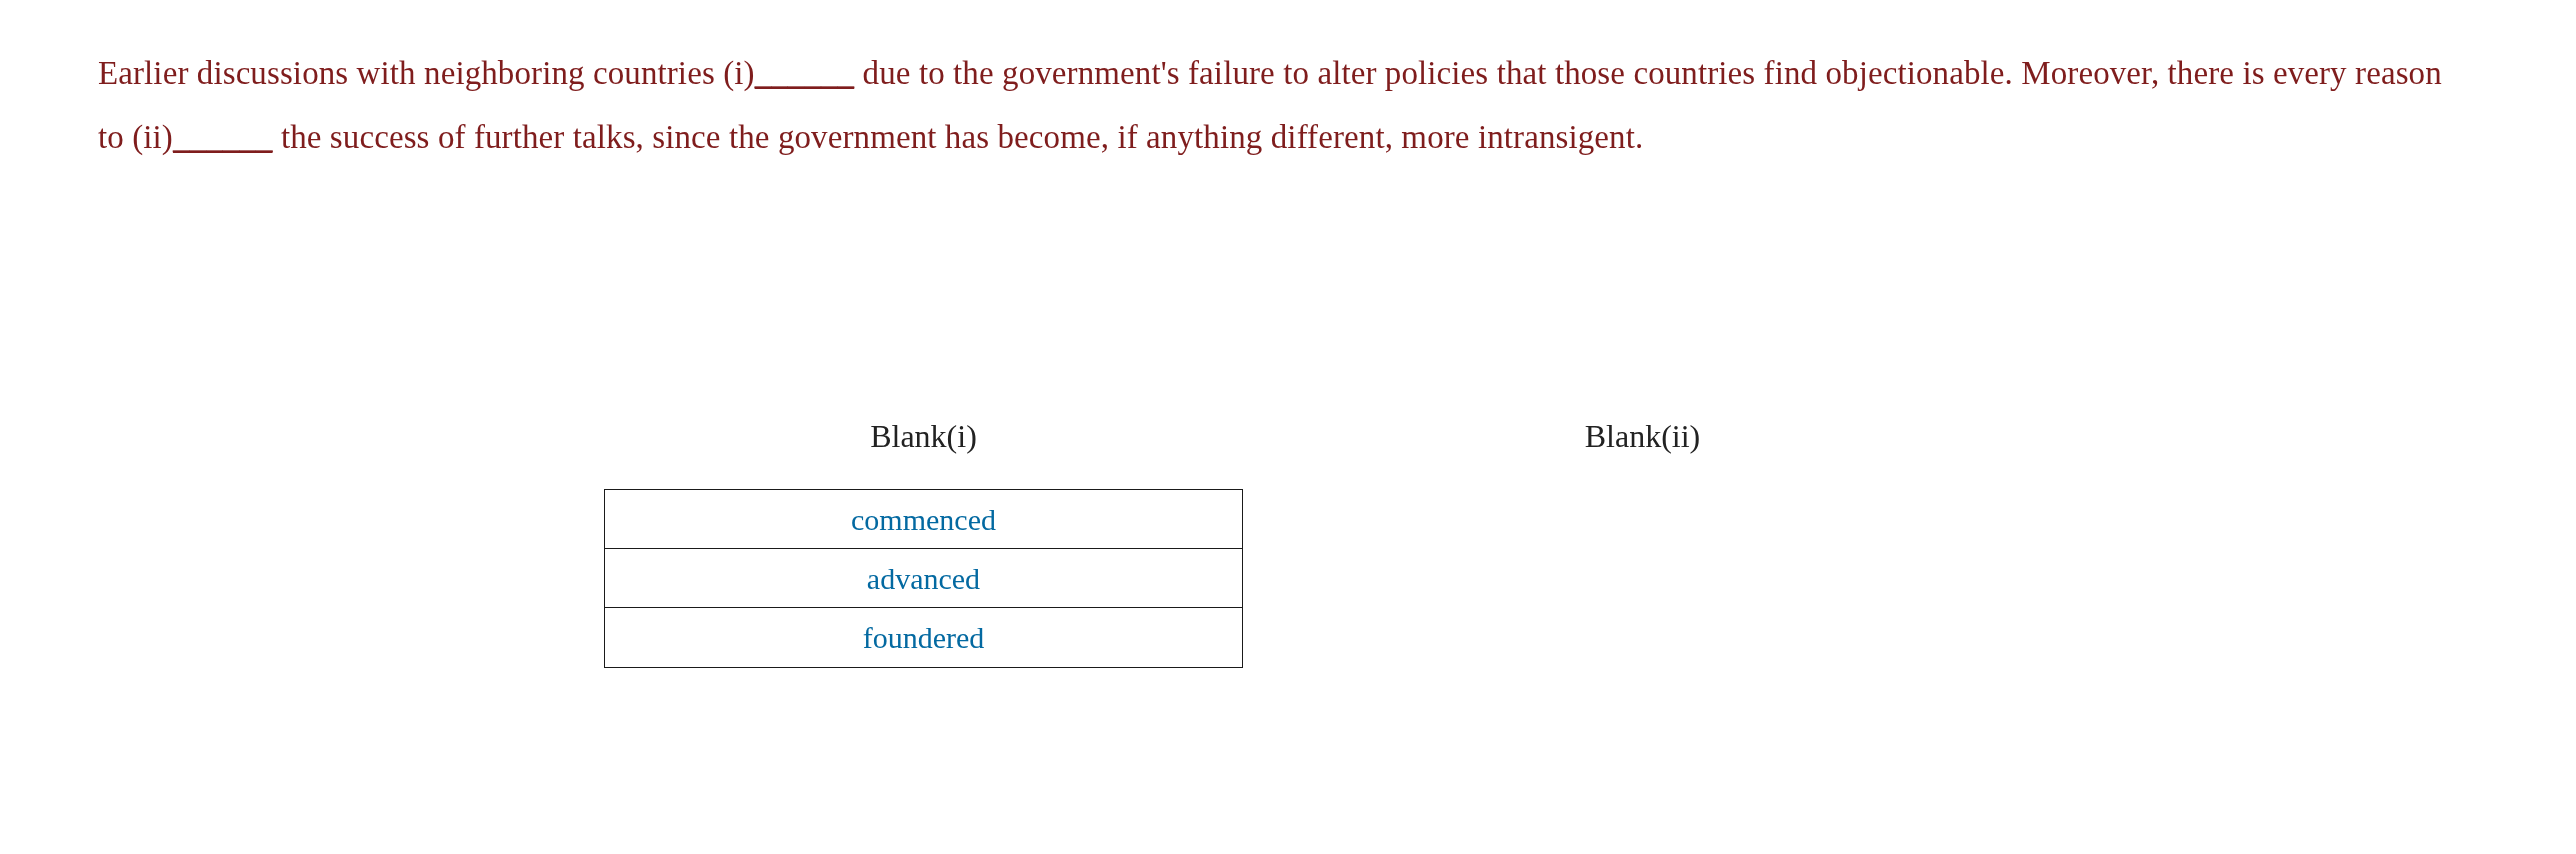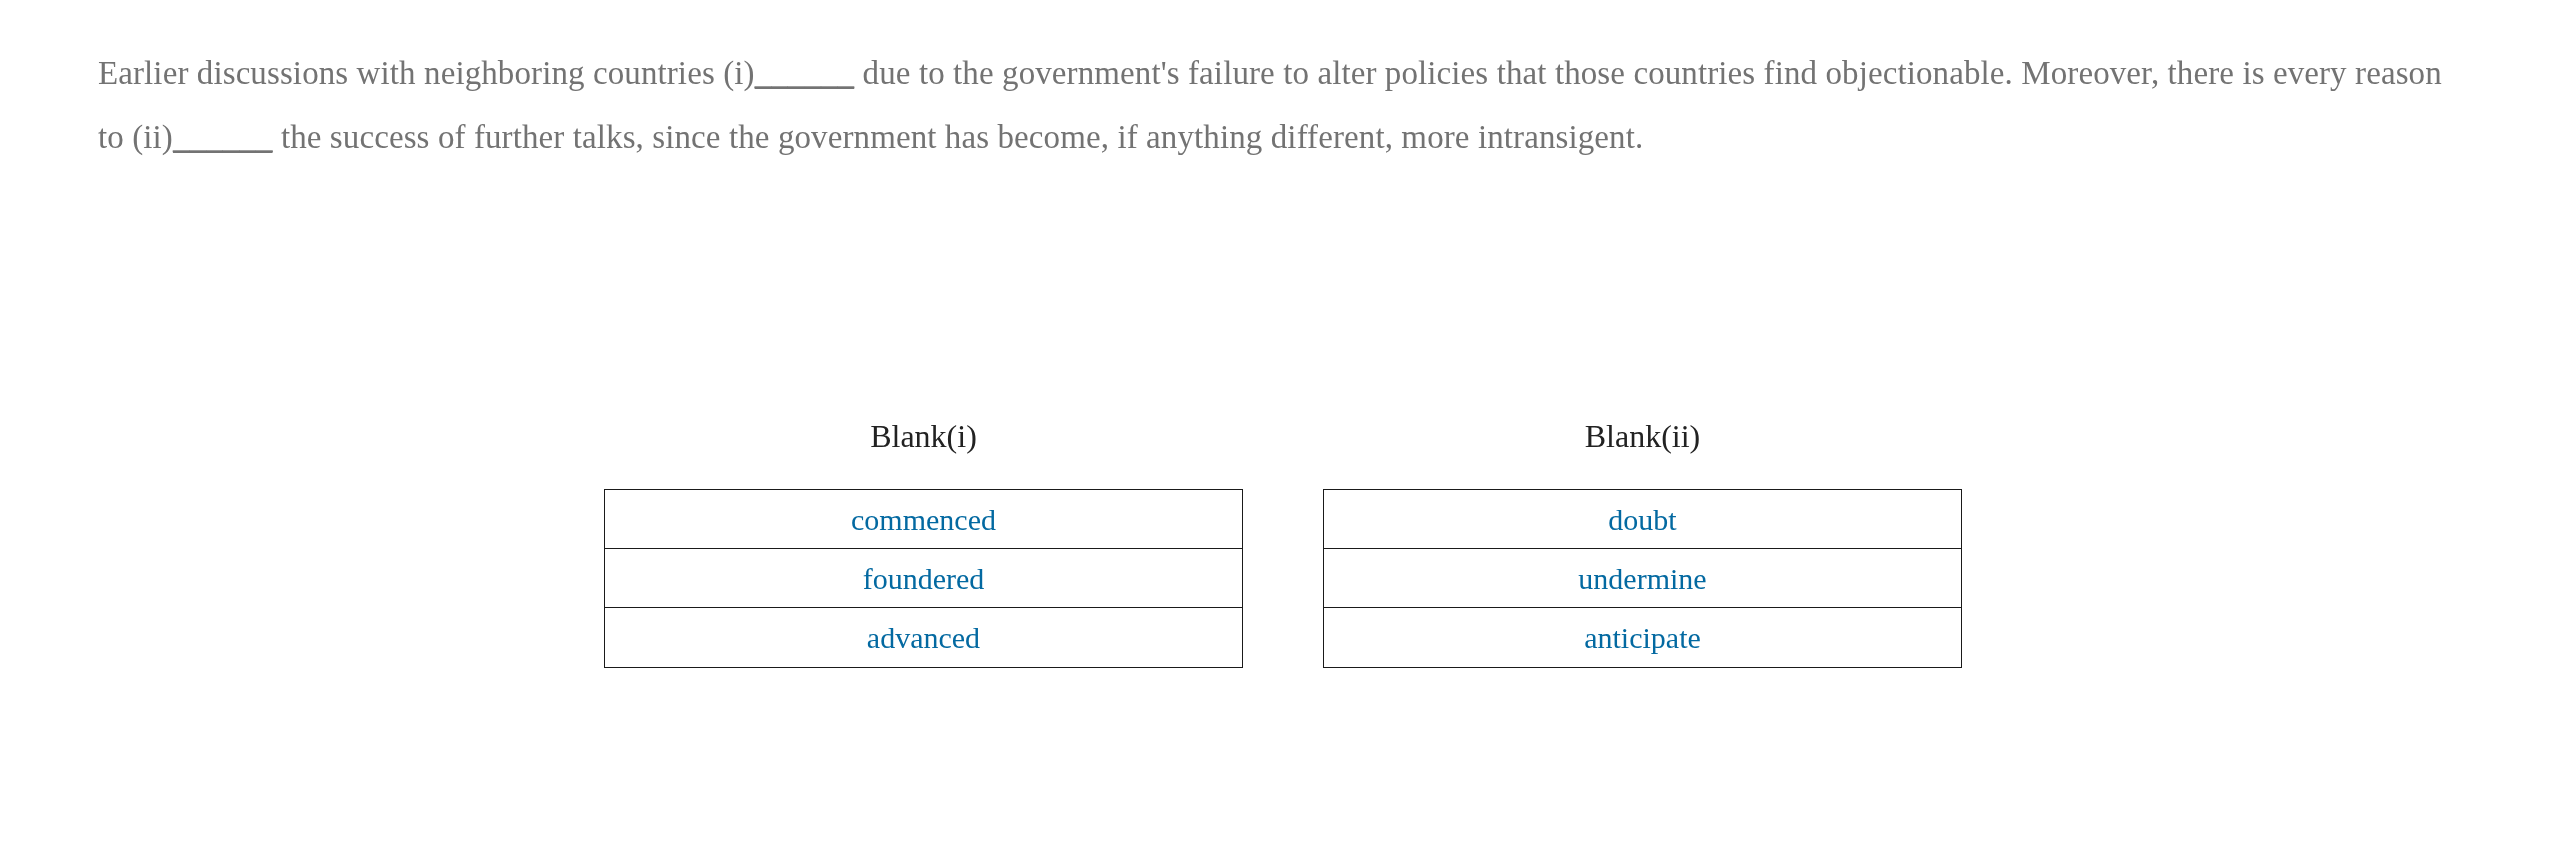--- a/index.html
+++ b/index.html
@@ -19,21 +19,21 @@
     position: absolute;
     inset: 0;
   }
   .passage {
     position: absolute;
     left: 98px;
     top: 41px;
     width: 2370px;
     font-size: 33px;
     line-height: 64px;
-    color: #737373;
+    color: #7f1d1d;
     letter-spacing: 0.1px;
   }
   .blank-line {
     text-decoration: underline;
     text-decoration-thickness: 1.6px;
     text-underline-offset: 3.3px;
   }
   .answer-area {
     position: absolute;
     left: 0;
@@ -92,31 +92,26 @@
     <span>Earlier discussions with neighboring countries (i)</span><span class="blank-line">______</span><span> due to the government's failure to alter policies that those countries find objectionable. Moreover, there is every reason to (ii)</span><span class="blank-line">______</span><span> the success of further talks, since the government has become, if anything different, more intransigent.</span>
   </div>
 
   <div class="answer-area">
     <div class="columns">
 
       <div class="column">
         <div class="column-header">Blank(i)</div>
         <div class="choice-table">
           <div class="choice-row">commenced</div>
+          <div class="choice-row">advanced</div>
           <div class="choice-row">foundered</div>
-          <div class="choice-row">advanced</div>
         </div>
       </div>
 
       <div class="column">
         <div class="column-header">Blank(ii)</div>
-        <div class="choice-table">
-          <div class="choice-row">doubt</div>
-          <div class="choice-row">undermine</div>
-          <div class="choice-row">anticipate</div>
-        </div>
       </div>
 
     </div>
   </div>
 
 </div>
 
 
 </body></html>

